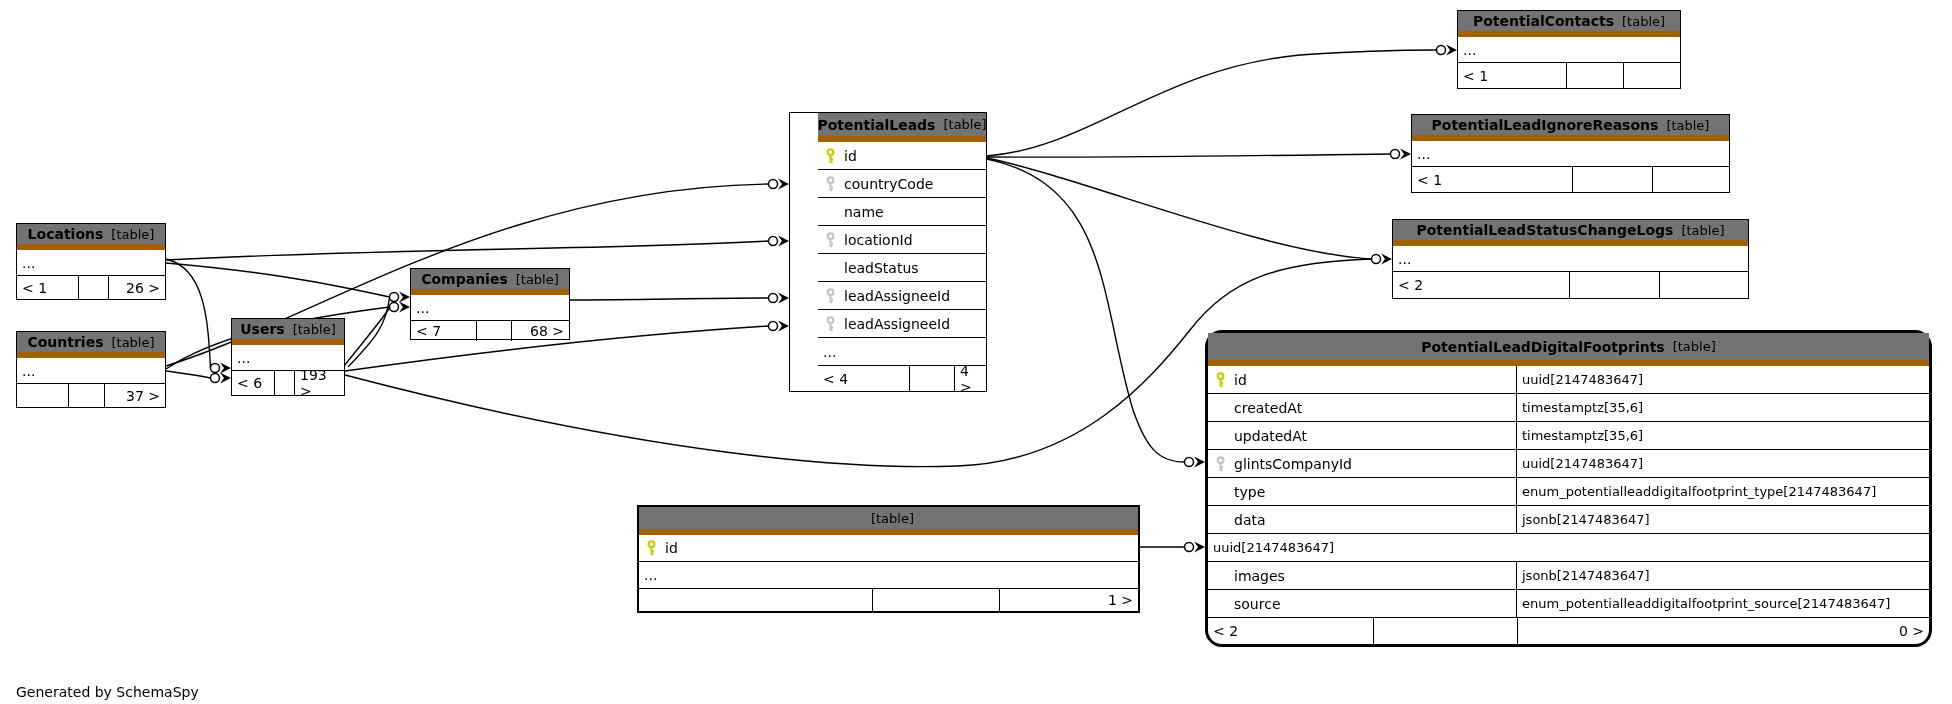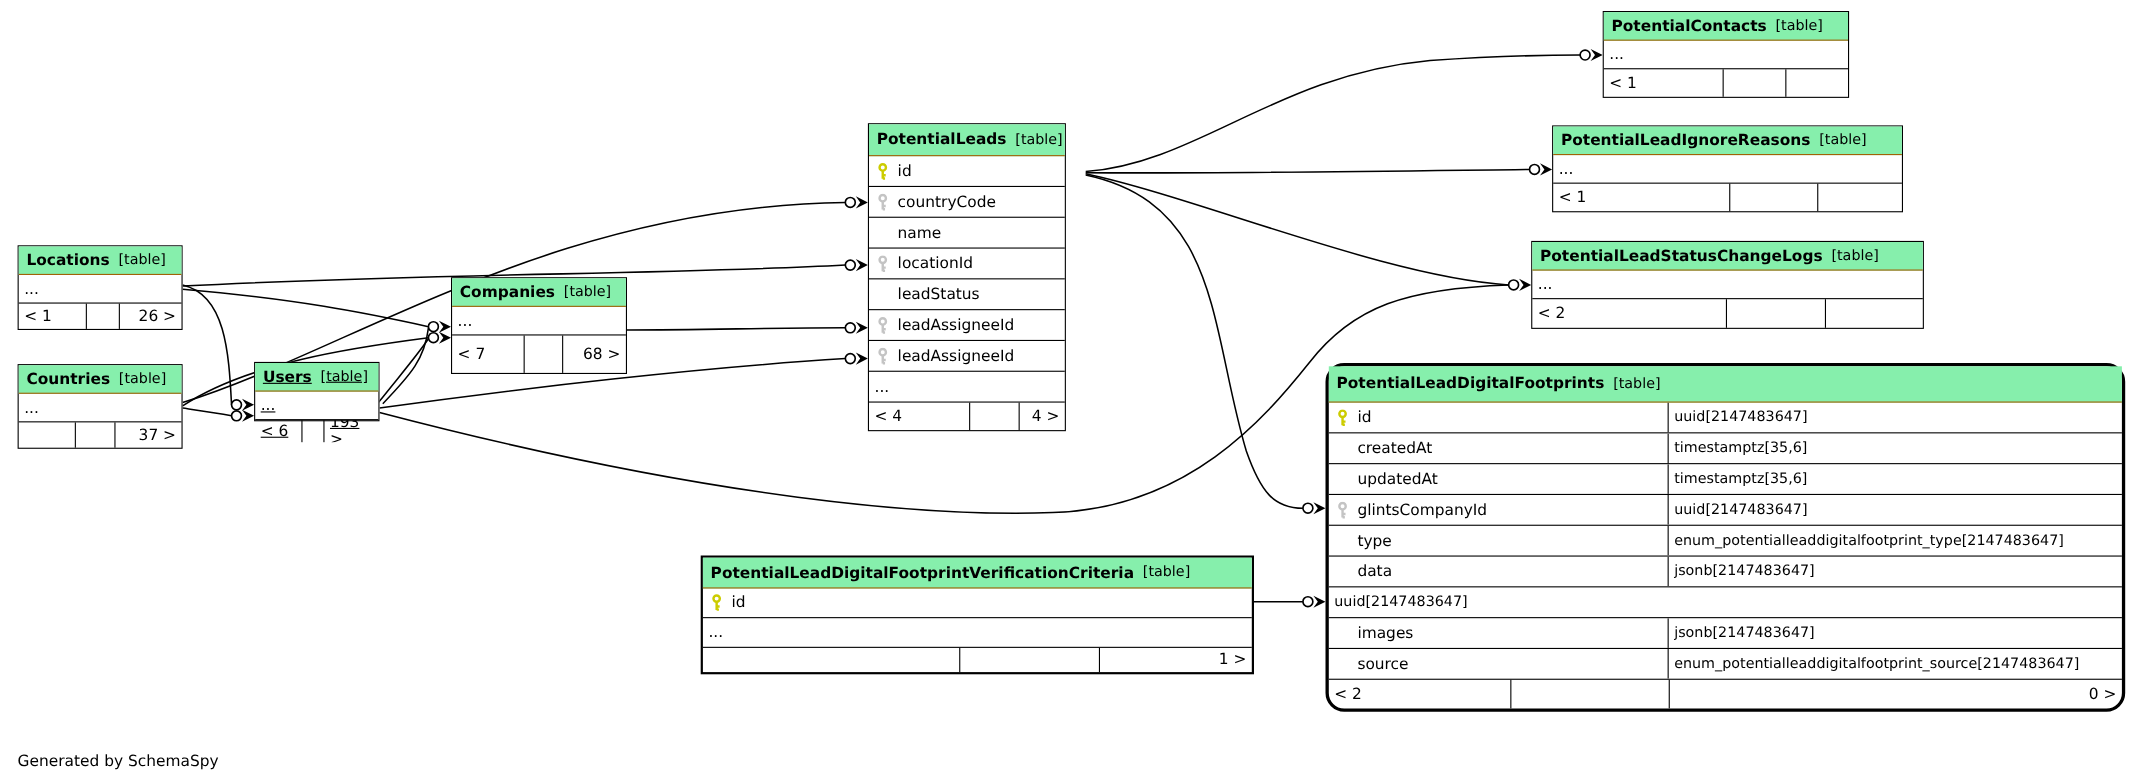--- a/index.html
+++ b/index.html
@@ -3,21 +3,21 @@
 <meta charset="utf-8">
 <style>
   html,body{margin:0;padding:0;background:#fff;}
   #diagram{position:relative;width:1952px;height:704px;background:#ffffff;
            font-family:"DejaVu Sans","Liberation Sans",sans-serif;color:#000;overflow:hidden;}
   #edges{position:absolute;left:0;top:0;z-index:1;}
   .tbox{position:absolute;background:#fff;border:1px solid #000;box-sizing:border-box;
         z-index:2;display:flex;flex-direction:column;}
   .tbox.thick{border-width:3px;border-radius:17px;}
   .tbox.med{border-width:2px;}
-  .thead{background:#86efac;border-bottom:1px solid #a16207;display:flex;justify-content:flex-start;
+  .thead{background:#737373;border-bottom:6px solid #a16207;display:flex;justify-content:center;
          align-items:center;padding:0 7px;flex:0 0 26px;box-sizing:border-box;white-space:nowrap;}
   .ttitle{font-weight:bold;font-size:14px;}
   .ttag{font-size:13px;margin-left:8px;}
   .tbody{display:flex;flex-direction:column;flex:0 0 auto;}
   .trow{display:flex;align-items:center;border-bottom:1px solid #000;box-sizing:border-box;
         height:26px;flex:0 0 auto;overflow:hidden;}
   .namewrap{flex:1 1 auto;display:flex;align-items:center;height:100%;box-sizing:border-box;overflow:hidden;}
   .twocol .namewrap{flex:0 0 309px;border-right:1px solid #000;}
   .keyspacer{flex:0 0 26px;display:flex;align-items:center;padding-left:7px;box-sizing:border-box;}
   .cname{font-size:14px;white-space:nowrap;}
@@ -123,59 +123,59 @@
           </div>
         </div>
       </div>
     <div class="tfoot">
       <div class="fcell" style="flex:0 0 51px"></div>
       <div class="fcell" style="flex:0 0 36px"></div>
       <div class="fcell right" style="flex:1">37 &gt;</div>
     </div>
   </div>
 
-  <div class="tbox" id="t-users" style="left:231px;top:329px;width:114px;height:54px;text-decoration:underline;">
+  <div class="tbox" id="t-users" style="left:231px;top:318px;width:114px;height:78px;">
     <div class="thead">
       <span class="ttitle">Users</span>
       <span class="ttag">[table]</span>
     </div>
     <div class="tbody">
         <div class="trow ellipsisrow">
           <div class="namewrap">
             <span class="cname">...</span>
           </div>
         </div>
       </div>
     <div class="tfoot">
       <div class="fcell" style="flex:0 0 42px">&lt; 6</div>
       <div class="fcell" style="flex:0 0 20px"></div>
       <div class="fcell right" style="flex:1">193 &gt;</div>
     </div>
   </div>
 
-  <div class="tbox" id="t-companies" style="left:410px;top:252px;width:160px;height:88px;">
+  <div class="tbox" id="t-companies" style="left:410px;top:268px;width:160px;height:72px;">
     <div class="thead">
       <span class="ttitle">Companies</span>
       <span class="ttag">[table]</span>
     </div>
     <div class="tbody">
         <div class="trow ellipsisrow">
           <div class="namewrap">
             <span class="cname">...</span>
           </div>
         </div>
       </div>
     <div class="tfoot">
       <div class="fcell" style="flex:0 0 65px">&lt; 7</div>
       <div class="fcell" style="flex:0 0 35px"></div>
       <div class="fcell right" style="flex:1">68 &gt;</div>
     </div>
   </div>
 
-  <div class="tbox" id="t-potentialleads" style="left:789px;top:112px;width:180px;height:280px;">
+  <div class="tbox" id="t-potentialleads" style="left:789px;top:112px;width:198px;height:280px;padding-left:28px;">
     <div class="thead">
       <span class="ttitle">PotentialLeads</span>
       <span class="ttag">[table]</span>
     </div>
     <div class="tbody">
         <div class="trow">
           <div class="namewrap">
             <span class="keyspacer">
               <svg width="11" height="16" viewBox="0 0 11 16">
                 <circle cx="5.5" cy="4.2" r="2.9" fill="none" stroke="#cccc00" stroke-width="2.2"></circle>
@@ -389,21 +389,20 @@
       </div>
     <div class="tfoot">
       <div class="fcell" style="flex:0 0 165px">&lt; 2</div>
       <div class="fcell" style="flex:0 0 144px"></div>
       <div class="fcell right" style="flex:1">0 &gt;</div>
     </div>
   </div>
 
   <div class="tbox med" id="t-vc" style="left:637px;top:505px;width:503px;height:108px;">
     <div class="thead">
-      <span class="ttitle">PotentialLeadDigitalFootprintVerificationCriteria</span>
       <span class="ttag">[table]</span>
     </div>
     <div class="tbody">
         <div class="trow">
           <div class="namewrap">
             <span class="keyspacer">
               <svg width="11" height="16" viewBox="0 0 11 16">
                 <circle cx="5.5" cy="4.2" r="2.9" fill="none" stroke="#cccc00" stroke-width="2.2"></circle>
                 <path d="M5.5 7.1 V14.5 M5.5 11.3 H8.2 M5.5 14.2 H7.6" fill="none" stroke="#cccc00" stroke-width="2.2"></path>
               </svg>

